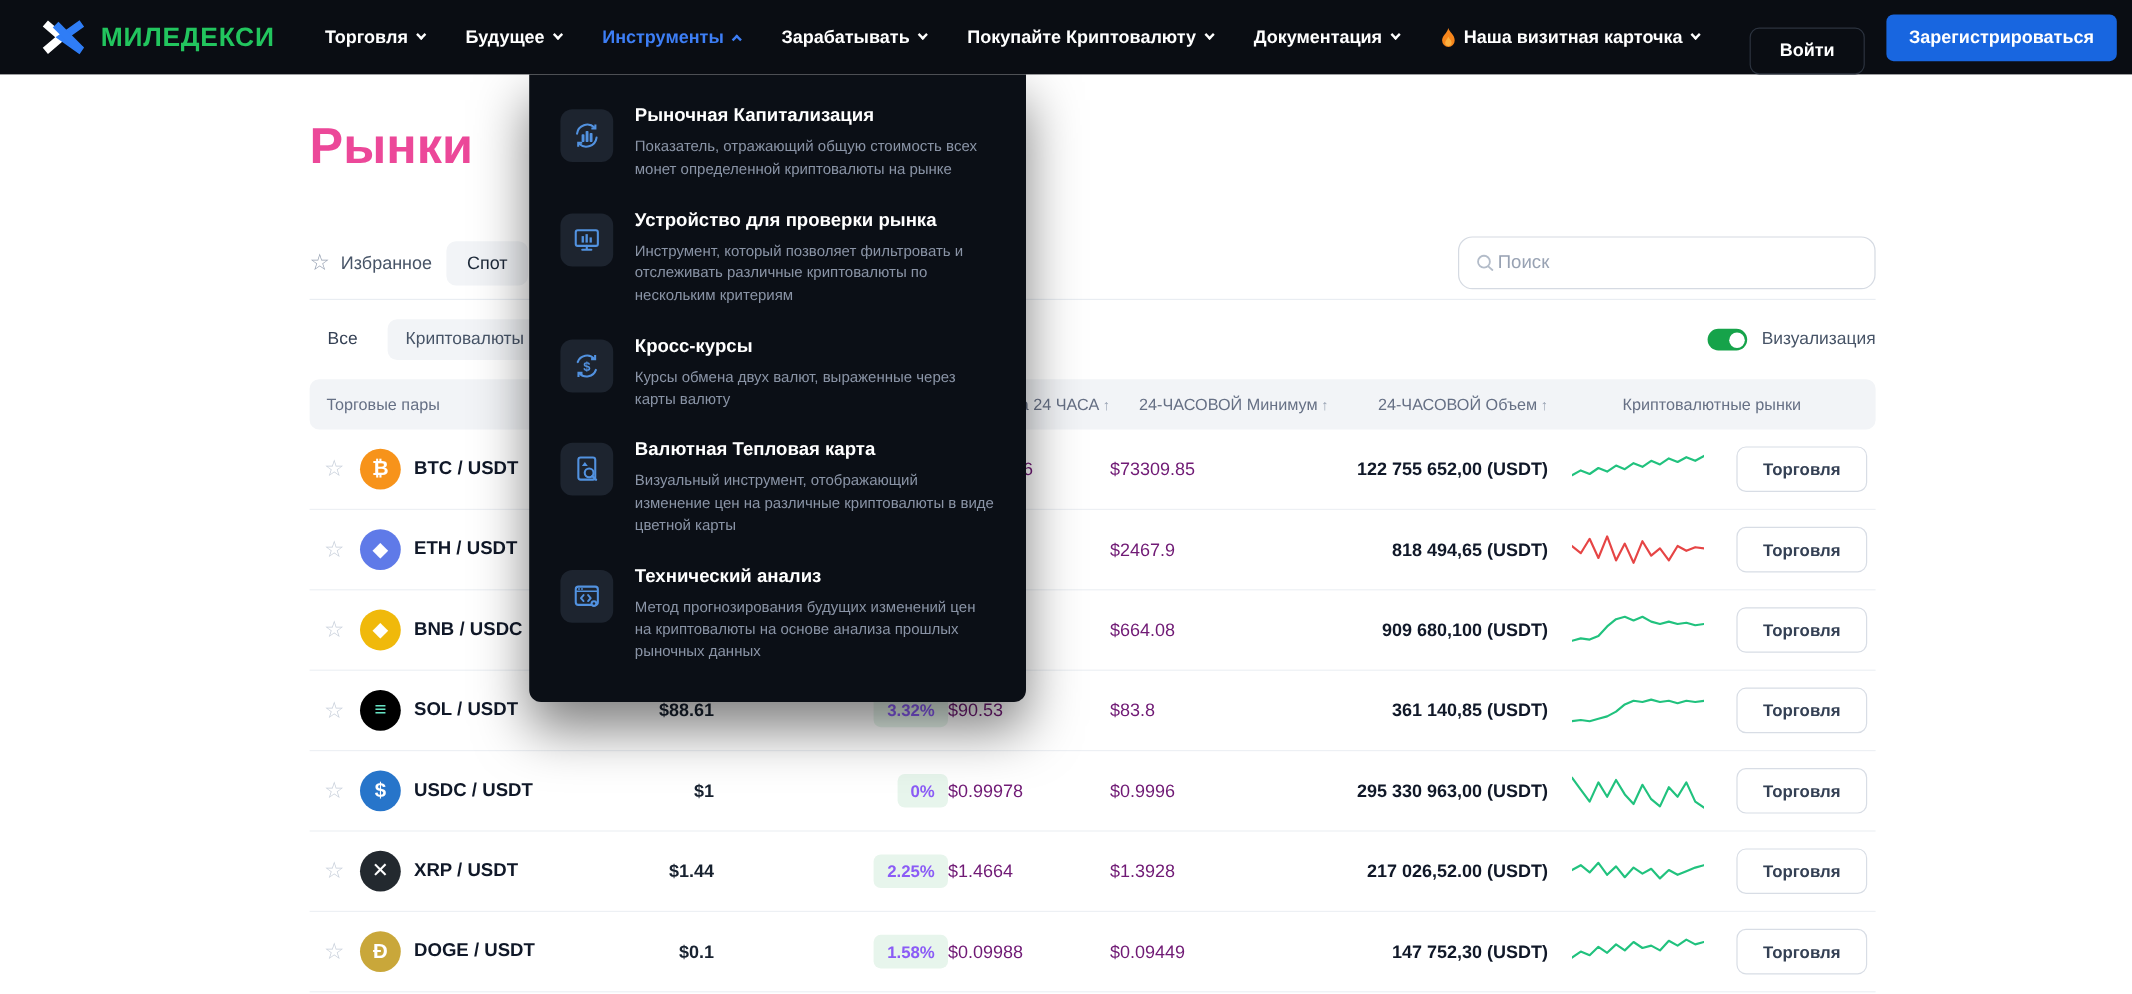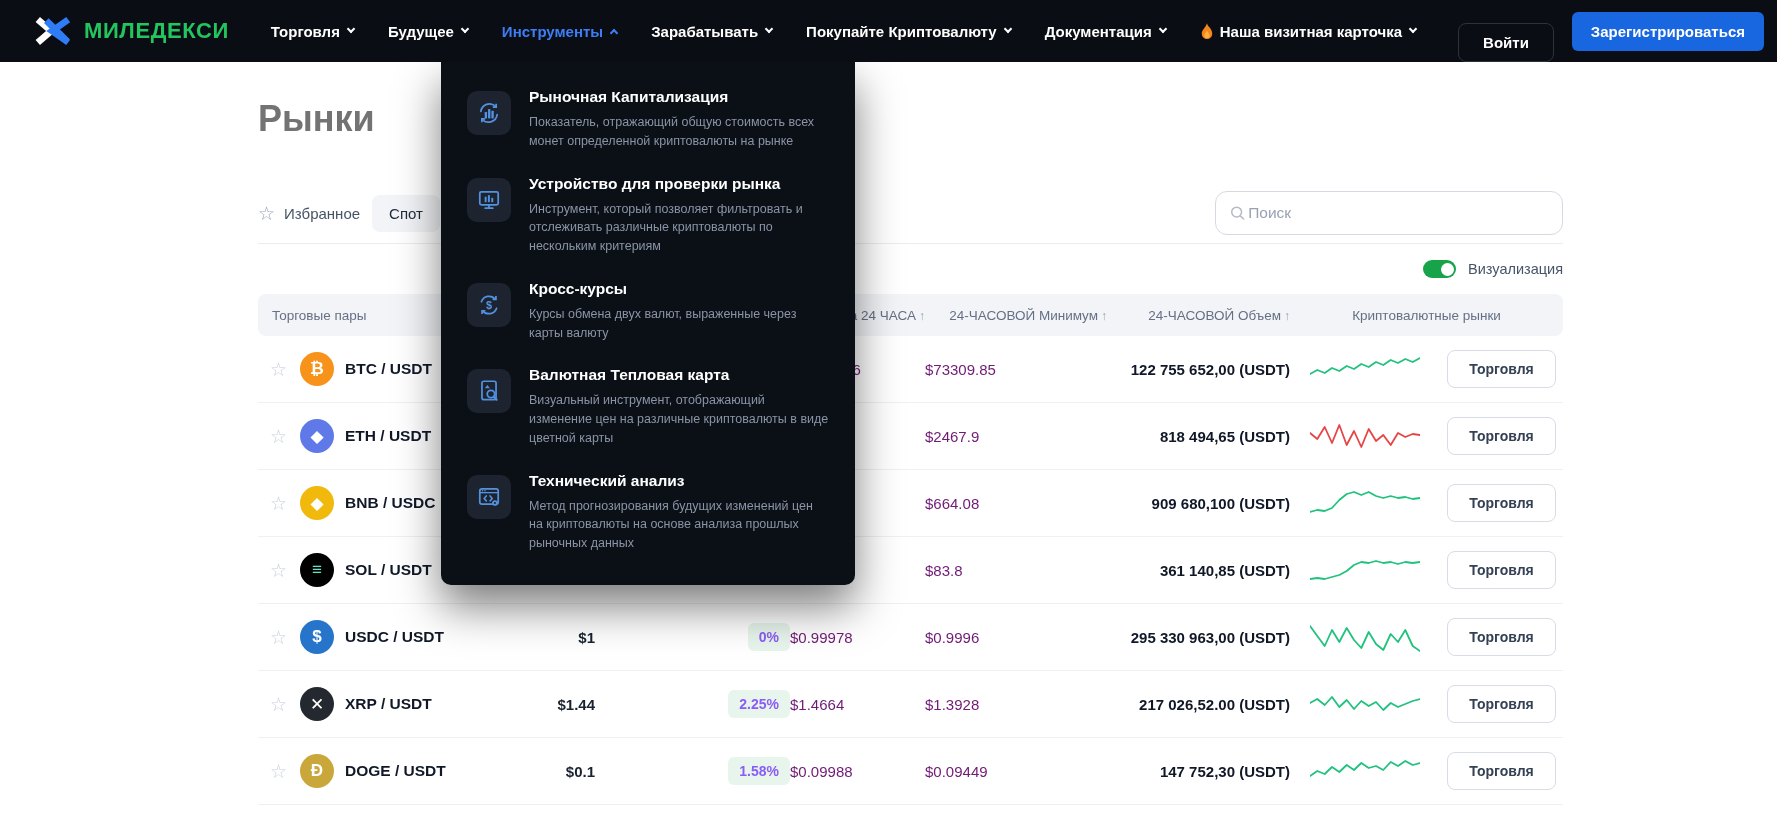--- a/index.html
+++ b/index.html
@@ -42,21 +42,21 @@
   }
   .menu-item { display: flex; align-items: flex-start; gap: 18px; padding: 12px 26px; cursor: pointer; }
   .menu-icon {
     width: 44px; height: 44px; border-radius: 10px; background: #1d242f; flex: none;
     display: flex; align-items: center; justify-content: center; margin-top: 3px;
   }
   .menu-title { color: #fff; font-size: 15.5px; font-weight: 700; margin-bottom: 7px; }
   .menu-desc { color: #8a94a6; font-size: 12.5px; line-height: 1.5; max-width: 302px; }
   
   main { padding-left: 258px; width: 1563px; }
-  h1 { margin: 36px 0 0; font-size: 36px; font-weight: 800; color: #737373; }
+  h1 { margin: 36px 0 0; font-size: 42px; font-weight: 800; color: #ec4899; }
   .toolbar { margin-top: 50px; display: flex; align-items: center; height: 46px; }
   .fav-tab { display: flex; align-items: center; gap: 9px; color: #475467; font-size: 15px; cursor: pointer; }
   .star-ic { font-size: 19px; color: #98a2b3; line-height: 1; }
   .chip { background: #f2f4f7; border-radius: 8px; padding: 10px 17px; font-size: 15px; color: #1d2939; cursor: pointer; }
   .spot { margin-left: 12px; }
   .search {
     margin-left: auto; width: 348px; height: 44px; border: 1px solid #d5dae2; border-radius: 12px;
     display: flex; align-items: center; gap: 0; padding: 0 14px; background: #fff;
   }
   .search input { border: none; outline: none; font-size: 15.5px; color: #344054; width: 100%; font-family: inherit; background: transparent; }
@@ -239,20 +239,25 @@
         <circle cx="7" cy="7" r="5.2" stroke="#b3bcc9" stroke-width="1.6" fill="none"></circle>
         <path d="M11 11.3l3.4 3" stroke="#b3bcc9" stroke-width="1.6" stroke-linecap="round"></path>
       </svg>
       <input placeholder="Поиск" style="">
     </div>
   </div>
 
   <div class="divider"></div>
 
   <div class="chips-row">
+    <div class="filters" id="filter-chips">
+        <div class="filter">Все</div>
+        <div class="filter active">Криптовалюты</div>
+        <div class="filter">Го</div>
+      </div>
     <div class="viz">
       <span class="toggle" style="background: rgb(22, 163, 74);"></span>
       <span>Визуализация</span>
     </div>
   </div>
 
   <div class="thead grid-cols" id="thead">
       <div class="th-left"><span>Торговые пары</span></div>
       <div class="th-right" style="grid-column: 5 / 6;"><span>а 24 ЧАСА</span><span class="th-arrow">↑</span></div>
       <div class="th-right" style="grid-column: 6 / 7;"><span>24-ЧАСОВОЙ Минимум</span><span class="th-arrow">↑</span></div>

